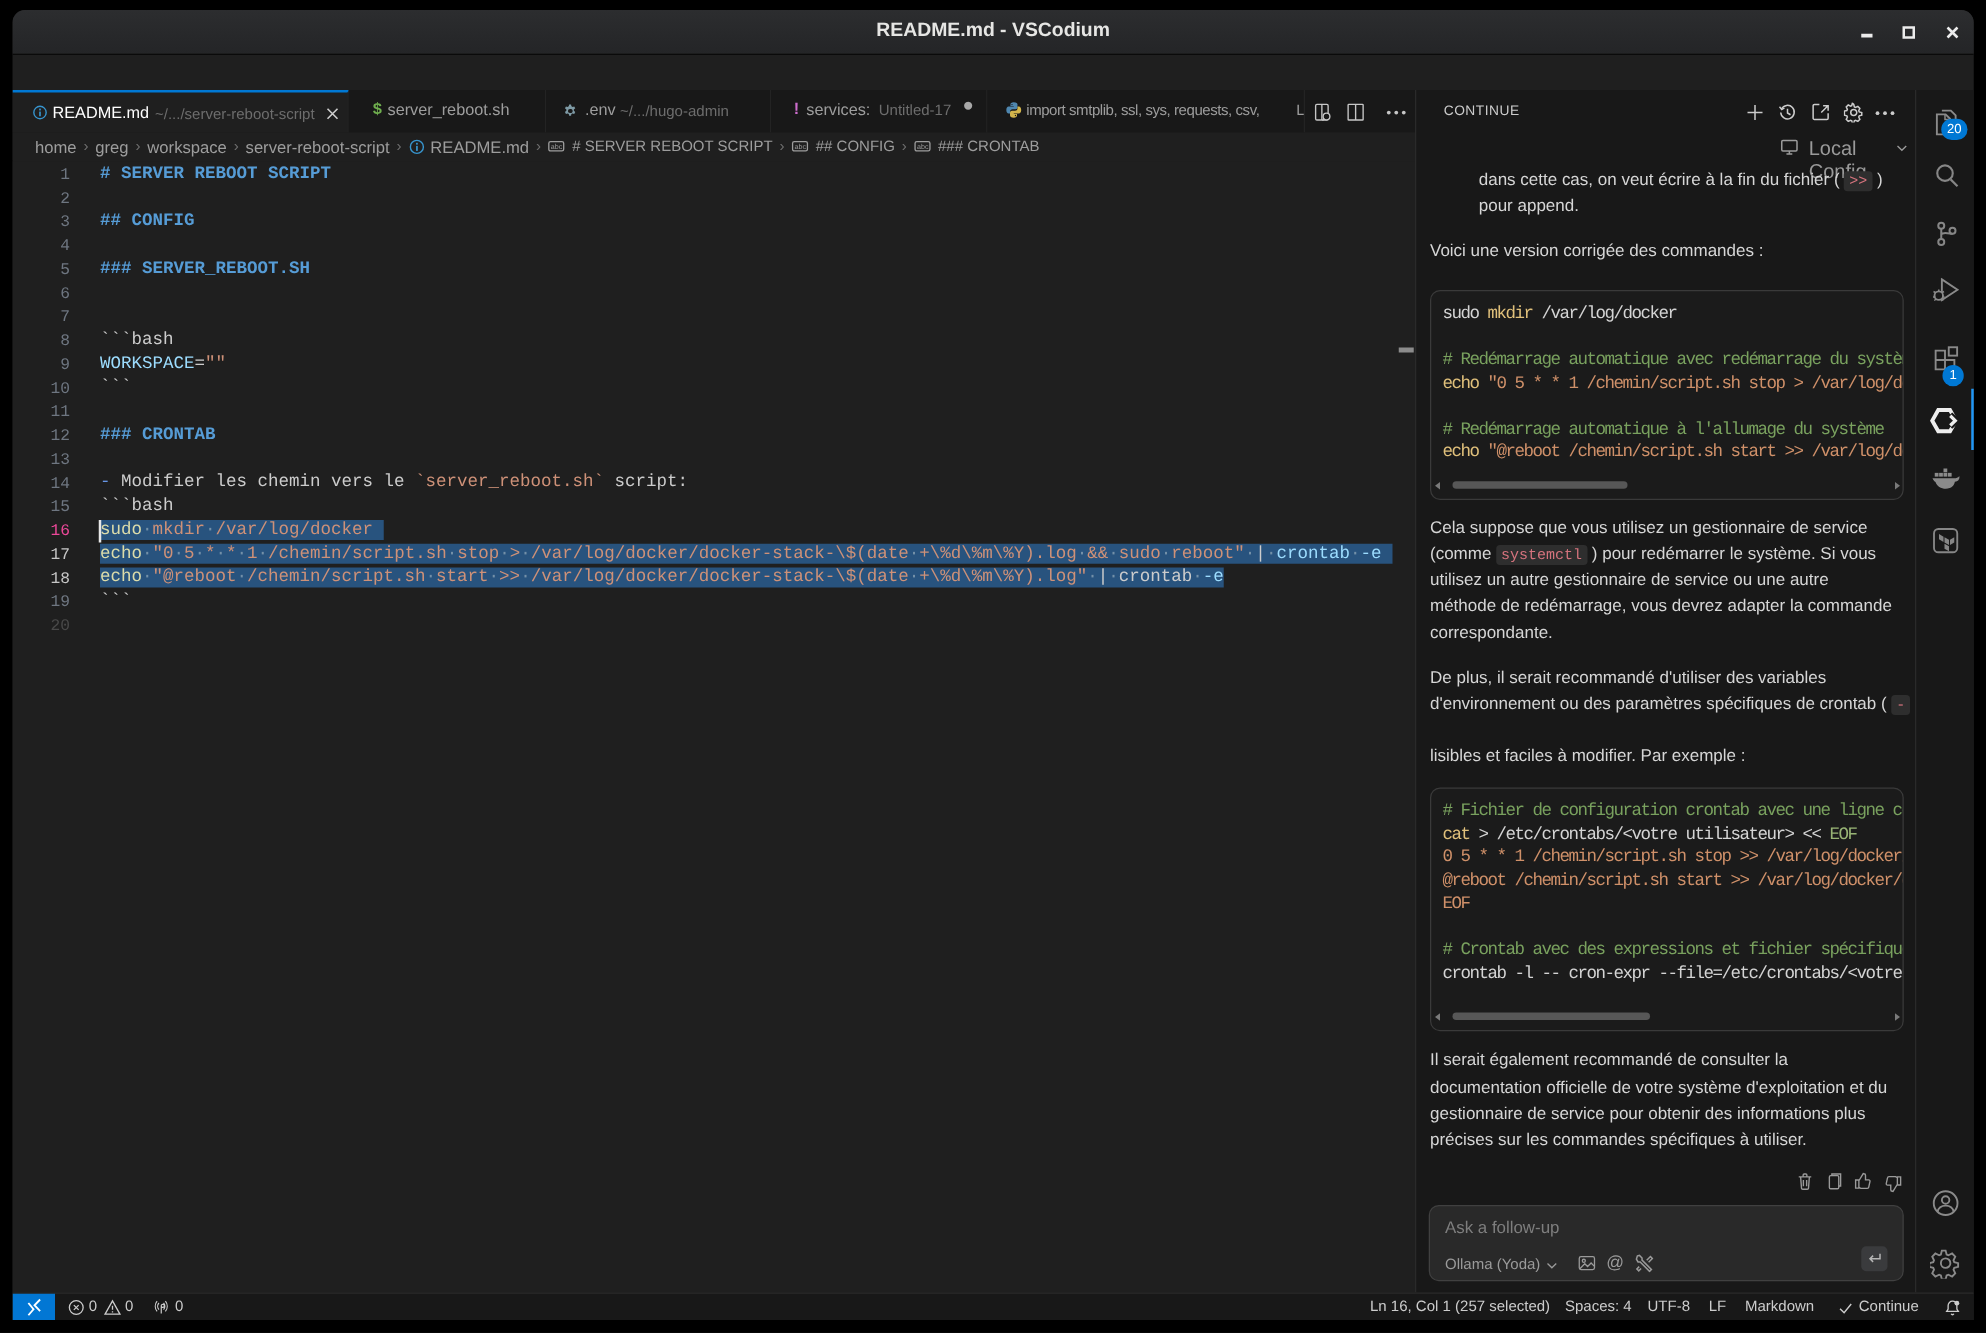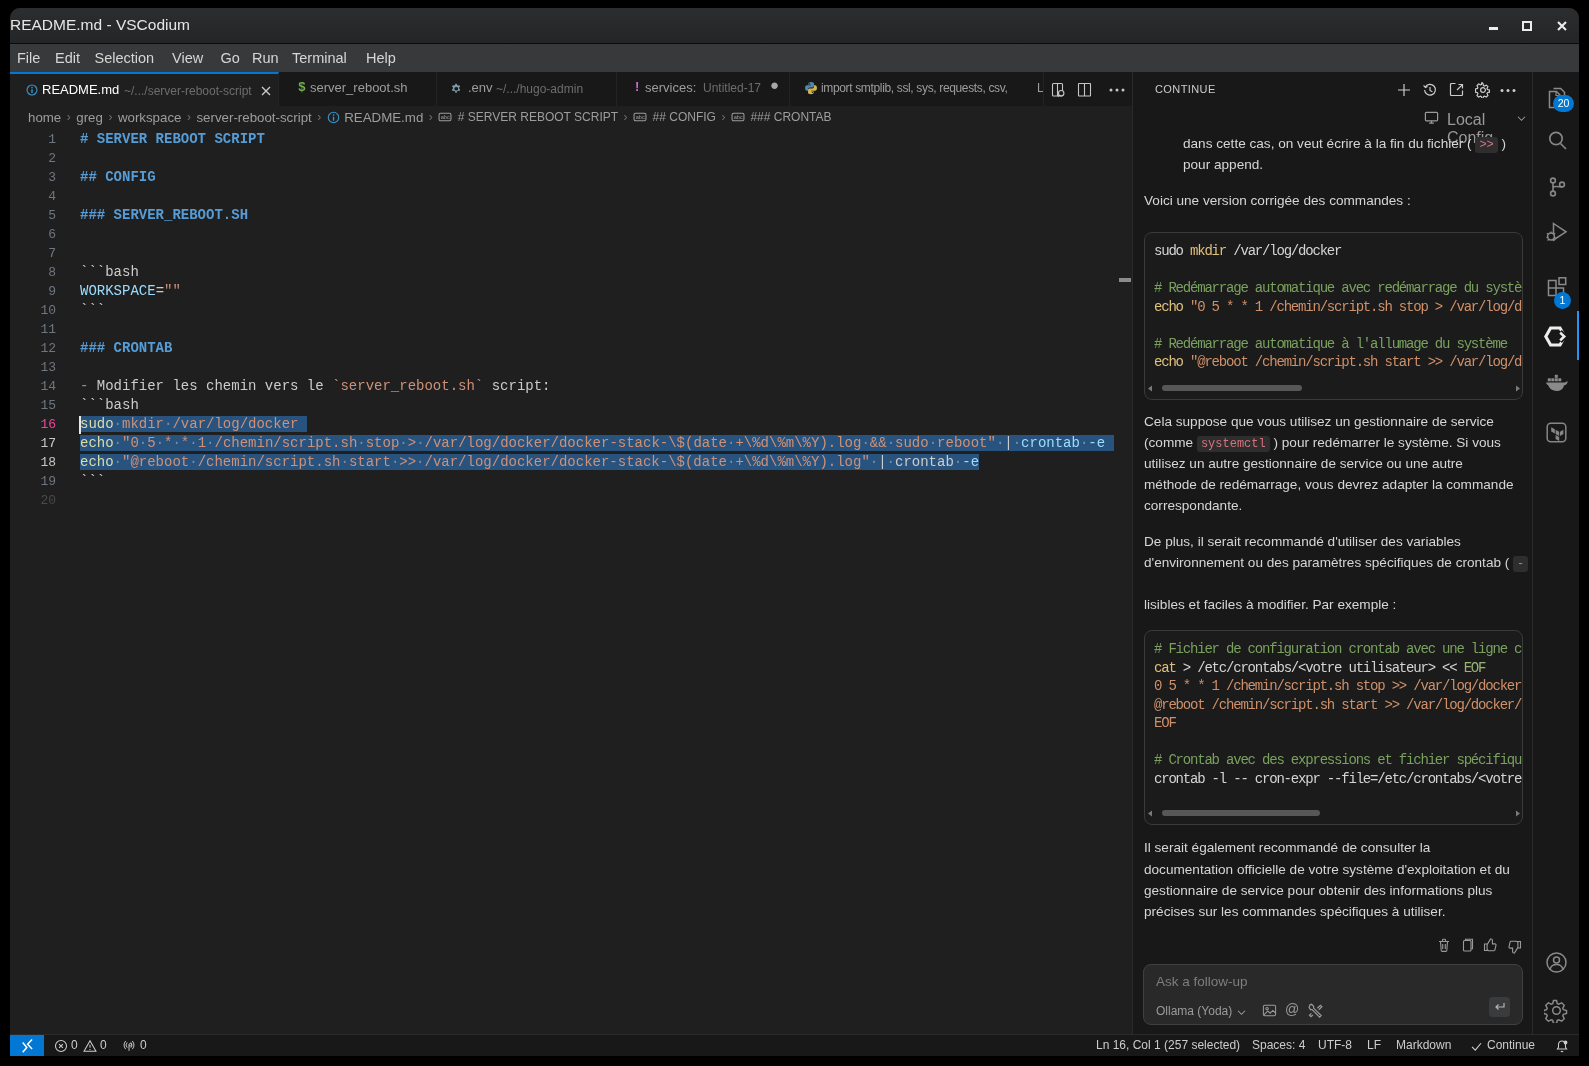--- a/index.html
+++ b/index.html
@@ -2,21 +2,21 @@
 <html><head>
 <meta charset="utf-8">
 <style>
   html,body{margin:0;padding:0;background:#000;width:1589px;height:1066px;overflow:hidden}
   *{box-sizing:border-box}
   .a{position:absolute}
   body{font-family:"Liberation Sans",sans-serif;-webkit-font-smoothing:antialiased}
   #win{position:absolute;left:10px;top:8px;width:1569px;height:1048px;background:#1f1f1f;border-radius:10px 10px 0 0;overflow:hidden}
   
   #titlebar{left:0;top:0;width:1569px;height:36px;background:linear-gradient(#2c2d2f,#242527);border-bottom:1px solid #0a0a0a}
-  #title{width:100%;text-align:left;top:8px;color:#e6e6e4;font-size:15.5px;font-weight:normal}
+  #title{width:100%;text-align:center;top:8px;color:#e6e6e4;font-size:15.5px;font-weight:bold}
   
   #menubar{left:0;top:36px;width:1569px;height:28px;background:#38393b;color:#d6d6d4;font-size:14.5px}
   #menubar span{position:absolute;top:6px}
   
   #tabs{left:0;top:64px;width:1122px;height:34px;background:#181818}
   .tab{position:absolute;top:0;height:34px;background:#181818;border-right:1px solid #232323;white-space:nowrap;overflow:hidden}
   .tab .lbl{font-size:13px;color:#9d9d9d}
   .tab .desc{font-size:12px;color:#6d6d6d}
   #tab1{left:0;width:269px;background:#1f1f1f;border-top:2px solid #0078d4}
   
@@ -50,30 +50,20 @@
   
   #sbar{left:0;top:1026px;width:1569px;height:22px;background:#181818;border-top:1px solid #2a2a2a;color:#cccccc;font-size:12px}
   #sbar .it{position:absolute;top:3px;white-space:nowrap}
   svg{display:block}
 </style>
 </head>
 <body>
 <div id="win">
   <div class="a" id="titlebar"></div>
   <div class="a" id="title">README.md - VSCodium</div>
-  <div class="a" id="menubar">
-    <span style="left:7px">File</span>
-      <span style="left:45px">Edit</span>
-      <span style="left:84.5px">Selection</span>
-      <span style="left:162px">View</span>
-      <span style="left:210.5px">Go</span>
-      <span style="left:242px">Run</span>
-      <span style="left:282px">Terminal</span>
-      <span style="left:356px">Help</span>
-  </div>
   <div class="a" id="tabs">
     <div class="tab" id="tab1">
       <svg class="a" style="left:16px;top:10px" width="12" height="12" viewBox="0 0 16 16">
           <circle cx="8" cy="8" r="6.6" fill="none" stroke="#3794cd" stroke-width="1.5"></circle>
           <rect x="7.1" y="7" width="1.8" height="5" fill="#3794cd"></rect>
           <rect x="7.1" y="3.8" width="1.8" height="2" fill="#3794cd"></rect>
         </svg>
       <span class="a" style="left:32px;top:8px;font-size:13px;color:#ffffff">README.md</span>
         <span class="a desc" style="left:114px;top:10px">~/.../server-reboot-script</span>
       <svg class="a" style="left:250px;top:11px" width="12" height="12" viewBox="0 0 12 12">

